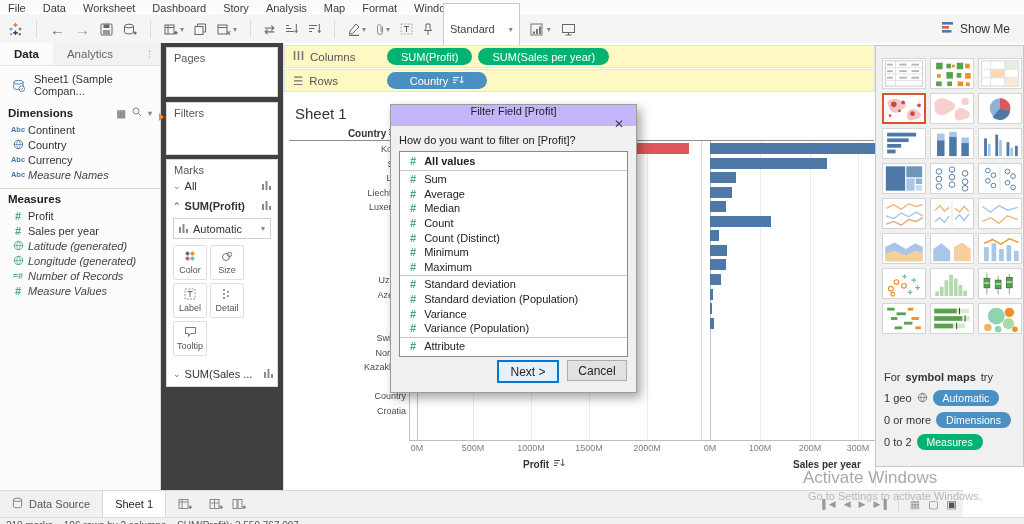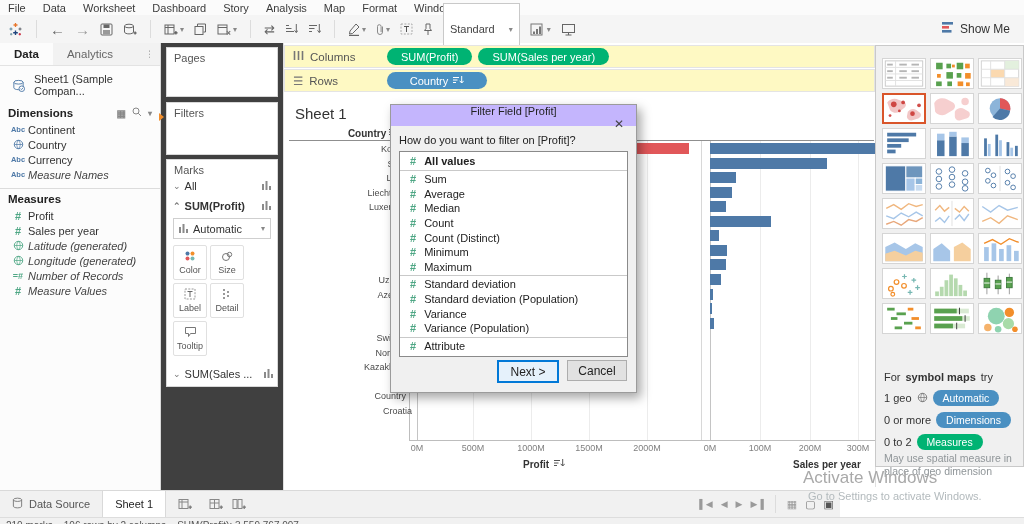--- a/index.html
+++ b/index.html
@@ -67,21 +67,21 @@
   .winbtn{min-width:58px;height:19px;background:#e1e1e1;border:1px solid #adadad;font-size:12px;color:#222;display:flex;align-items:center;justify-content:center;}
   .winbtn.default{border:2px solid #0078d7;background:#e5f1fb;}
   
   #showme{left:875px;top:45px;width:149px;height:422px;background:#f0f0f0;border:1px solid #c9c9c9;box-sizing:border-box;z-index:30;}
   .thumb{position:absolute;width:44px;height:31px;background:#fff;border:1px solid #d5d5d5;box-sizing:border-box;}
   .thumb.selected{border:2px solid #d9552a;}
   .req-row{position:absolute;left:8px;display:flex;align-items:center;gap:5px;font-size:11px;color:#333;}
   .req-pill{height:16px;border-radius:8px;color:#fff;font-size:10.5px;display:flex;align-items:center;padding:0 10px;}
   #showme-note{position:absolute;left:8px;font-size:10.5px;color:#8f9598;line-height:13px;}
   
-  #tabsbar{left:0;top:490px;width:840px;height:27px;background:#f1f1f1;border-top:1px solid #d9d9d9;display:flex;align-items:center;box-sizing:border-box;z-index:20;}
+  #tabsbar{left:0;top:490px;width:963px;height:27px;background:#f1f1f1;border-top:1px solid #d9d9d9;display:flex;align-items:center;box-sizing:border-box;z-index:20;}
   .btab{display:flex;align-items:center;gap:6px;height:26px;padding:0 12px;font-size:11px;color:#555;}
   .btab.active{background:#fff;border-left:1px solid #d9d9d9;border-right:1px solid #d9d9d9;color:#222;}
   .tabicon{color:#777;font-size:11px;}
   #statusbar{left:0;top:517px;width:1024px;height:7px;background:#f1f1f1;border-top:1px solid #ddd;overflow:hidden;z-index:21;}
   #status-text{font-size:10px;color:#555;padding:2px 0 0 6px;white-space:pre;}
   
   #wm1{left:803px;top:468px;font-size:17px;color:#a9a9a9;z-index:50;}
   #wm2{left:808px;top:490px;font-size:11px;color:#b3babd;z-index:50;}
   .navic{color:#9a9a9a;font-size:9px;}
 </style>
@@ -467,21 +467,21 @@
       <div class="rowlabel abs" style="top: 260.4px;">S</div>
       <div class="rowlabel abs" style="top: 274.95px;">Uzbeki</div>
       <div class="rowlabel abs" style="top: 289.5px;">Azerba</div>
       <div class="rowlabel abs" style="top: 304.05px;">La</div>
       <div class="rowlabel abs" style="top: 318.6px;">Po</div>
       <div class="rowlabel abs" style="top: 333.15px;">Switzer</div>
       <div class="rowlabel abs" style="top: 347.7px;">North K</div>
       <div class="rowlabel abs" style="top: 362.25px;">Kazakhsta</div>
       <div class="rowlabel abs" style="top: 376.8px;">Br</div>
       <div class="rowlabel abs" style="top: 391.35px;">Country</div>
-      <div class="rowlabel abs" style="top: 405.9px; margin-left: 6px;">Croatia</div>
+      <div class="rowlabel abs" style="top: 405.9px;">Croatia</div>
     </div>
   <div id="gridlines">
       <div class="gridline axisline" style="left: 417px;"></div>
       <div class="gridline" style="left: 473px;"></div>
       <div class="gridline" style="left: 531px;"></div>
       <div class="gridline" style="left: 589px;"></div>
       <div class="gridline" style="left: 647px;"></div>
       <div class="gridline axisline" style="left: 710px;"></div>
       <div class="gridline" style="left: 760px;"></div>
       <div class="gridline" style="left: 810px;"></div>
@@ -785,24 +785,20 @@
       <span class="req-pill" style="background:#4a90c2;">Automatic</span>
     </div>
     <div class="req-row" style="top:366px;">
       <span>0 or more</span>
       <span class="req-pill" style="background:#4a90c2;">Dimensions</span>
     </div>
     <div class="req-row" style="top:388px;">
       <span>0 to 2</span>
       <span class="req-pill" style="background:#00b373;">Measures</span>
     </div>
-    <div id="showme-note" style="top:406px;">
-      <div>May use spatial measure in</div>
-        <div>place of geo dimension</div>
-    </div>
   </div>
 
   <div id="dialog" class="abs">
     <div id="dlg-title">
       <span>Filter Field [Profit]</span>
       <span id="dlg-close">✕</span>
     </div>
     <div id="dlg-prompt">How do you want to filter on [Profit]?</div>
     <div id="dlg-list">
         <div class="dlg-item first">

